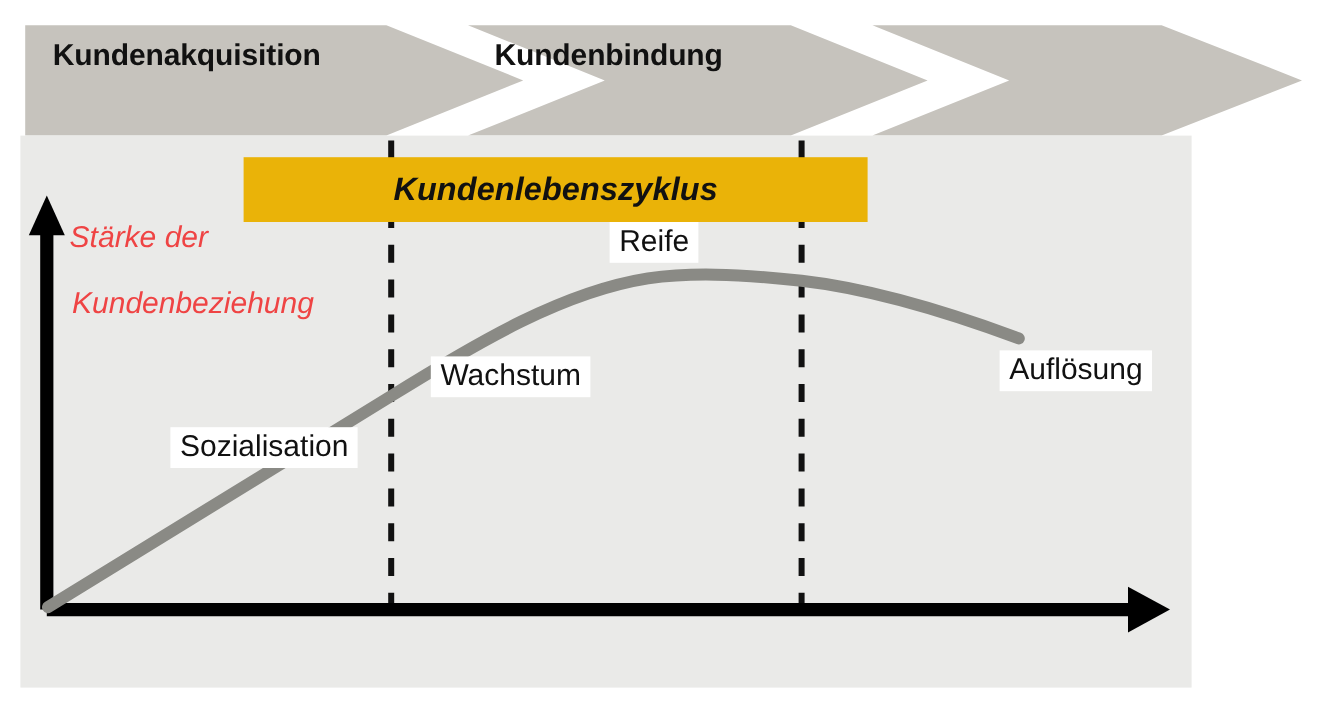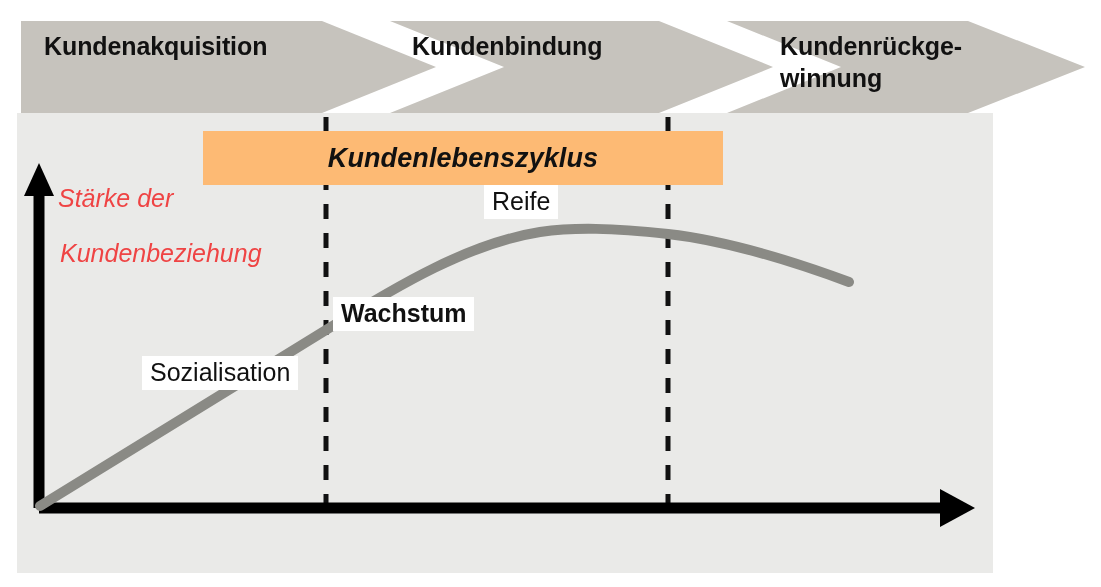--- a/index.html
+++ b/index.html
@@ -55,21 +55,21 @@
     top: 0;
   }
 
   
   .cycle-title {
     position: absolute;
     left: 203px;
     top: 131px;
     width: 520px;
     height: 54px;
-    background: #fdba74;
+    background: #eab308;
     display: flex;
     align-items: center;
     justify-content: center;
   }
   .cycle-title span {
     font-weight: bold;
     font-style: italic;
     font-size: 27px;
     color: #111111;
     letter-spacing: 0.1px;
@@ -92,44 +92,42 @@
     position: absolute;
     background: #ffffff;
     color: #111111;
     font-size: 25px;
     white-space: nowrap;
     padding: 3px 8px 5px 8px;
     line-height: 1.05;
   }
   .stage-anbahnung    { left: 88px;  top: 428px; }
   .stage-sozialisation{ left: 142px; top: 356px; }
-  .stage-wachstum     { left: 333px; top: 297px; font-weight: bold; }
-  .stage-reife        { left: 484px; top: 185px; }
+  .stage-wachstum     { left: 359px; top: 297px; }
+  .stage-reife        { left: 508px; top: 185px; }
   .stage-gefaehrdung  { left: 712px; top: 210px; }
   .stage-aufloesung   { left: 833px; top: 292px; }
 </style>
 </head>
 <body>
 
 <div id="canvas">
 
   <div class="phase-band">
     <svg width="1101" height="120" viewBox="0 0 1101 120">
 
       <polygon points="21,21 322,21 436,67 322,113 21,113" fill="#c6c3bd"></polygon>
 
       <polygon points="390,21 659,21 773,67 659,113 390,113 504,67" fill="#c6c3bd"></polygon>
 
       <polygon points="727,21 968,21 1085,67 968,113 727,113 841,67" fill="#c6c3bd"></polygon>
     </svg>
 
     <div class="phase-label phase-label-0">Kundenakquisition</div>
     <div class="phase-label phase-label-1">Kundenbindung</div>
-    <div class="phase-label phase-label-2">Kundenrückge-
-winnung</div>
   </div>
 
   <div class="panel"></div>
 
   <svg class="chart-svg" width="1101" height="587" viewBox="0 0 1101 587">
 
     <line x1="326" y1="117" x2="326" y2="508" stroke="#111111" stroke-width="5" stroke-dasharray="15,14"></line>
     <line x1="668" y1="117" x2="668" y2="508" stroke="#111111" stroke-width="5" stroke-dasharray="15,14"></line>
 
     <line x1="39" y1="508" x2="39" y2="183" stroke="#000000" stroke-width="11"></line>
@@ -148,14 +146,15 @@
   <div class="cycle-title">
     <span>Kundenlebenszyklus</span>
   </div>
 
   <div class="axis-title y-axis-title-1">Stärke der</div>
   <div class="axis-title y-axis-title-2">Kundenbeziehung</div>
 
   <div class="stage-label stage-sozialisation">Sozialisation</div>
   <div class="stage-label stage-wachstum">Wachstum</div>
   <div class="stage-label stage-reife">Reife</div>
+  <div class="stage-label stage-aufloesung">Auflösung</div>
 
 </div>
 
 </body></html>

